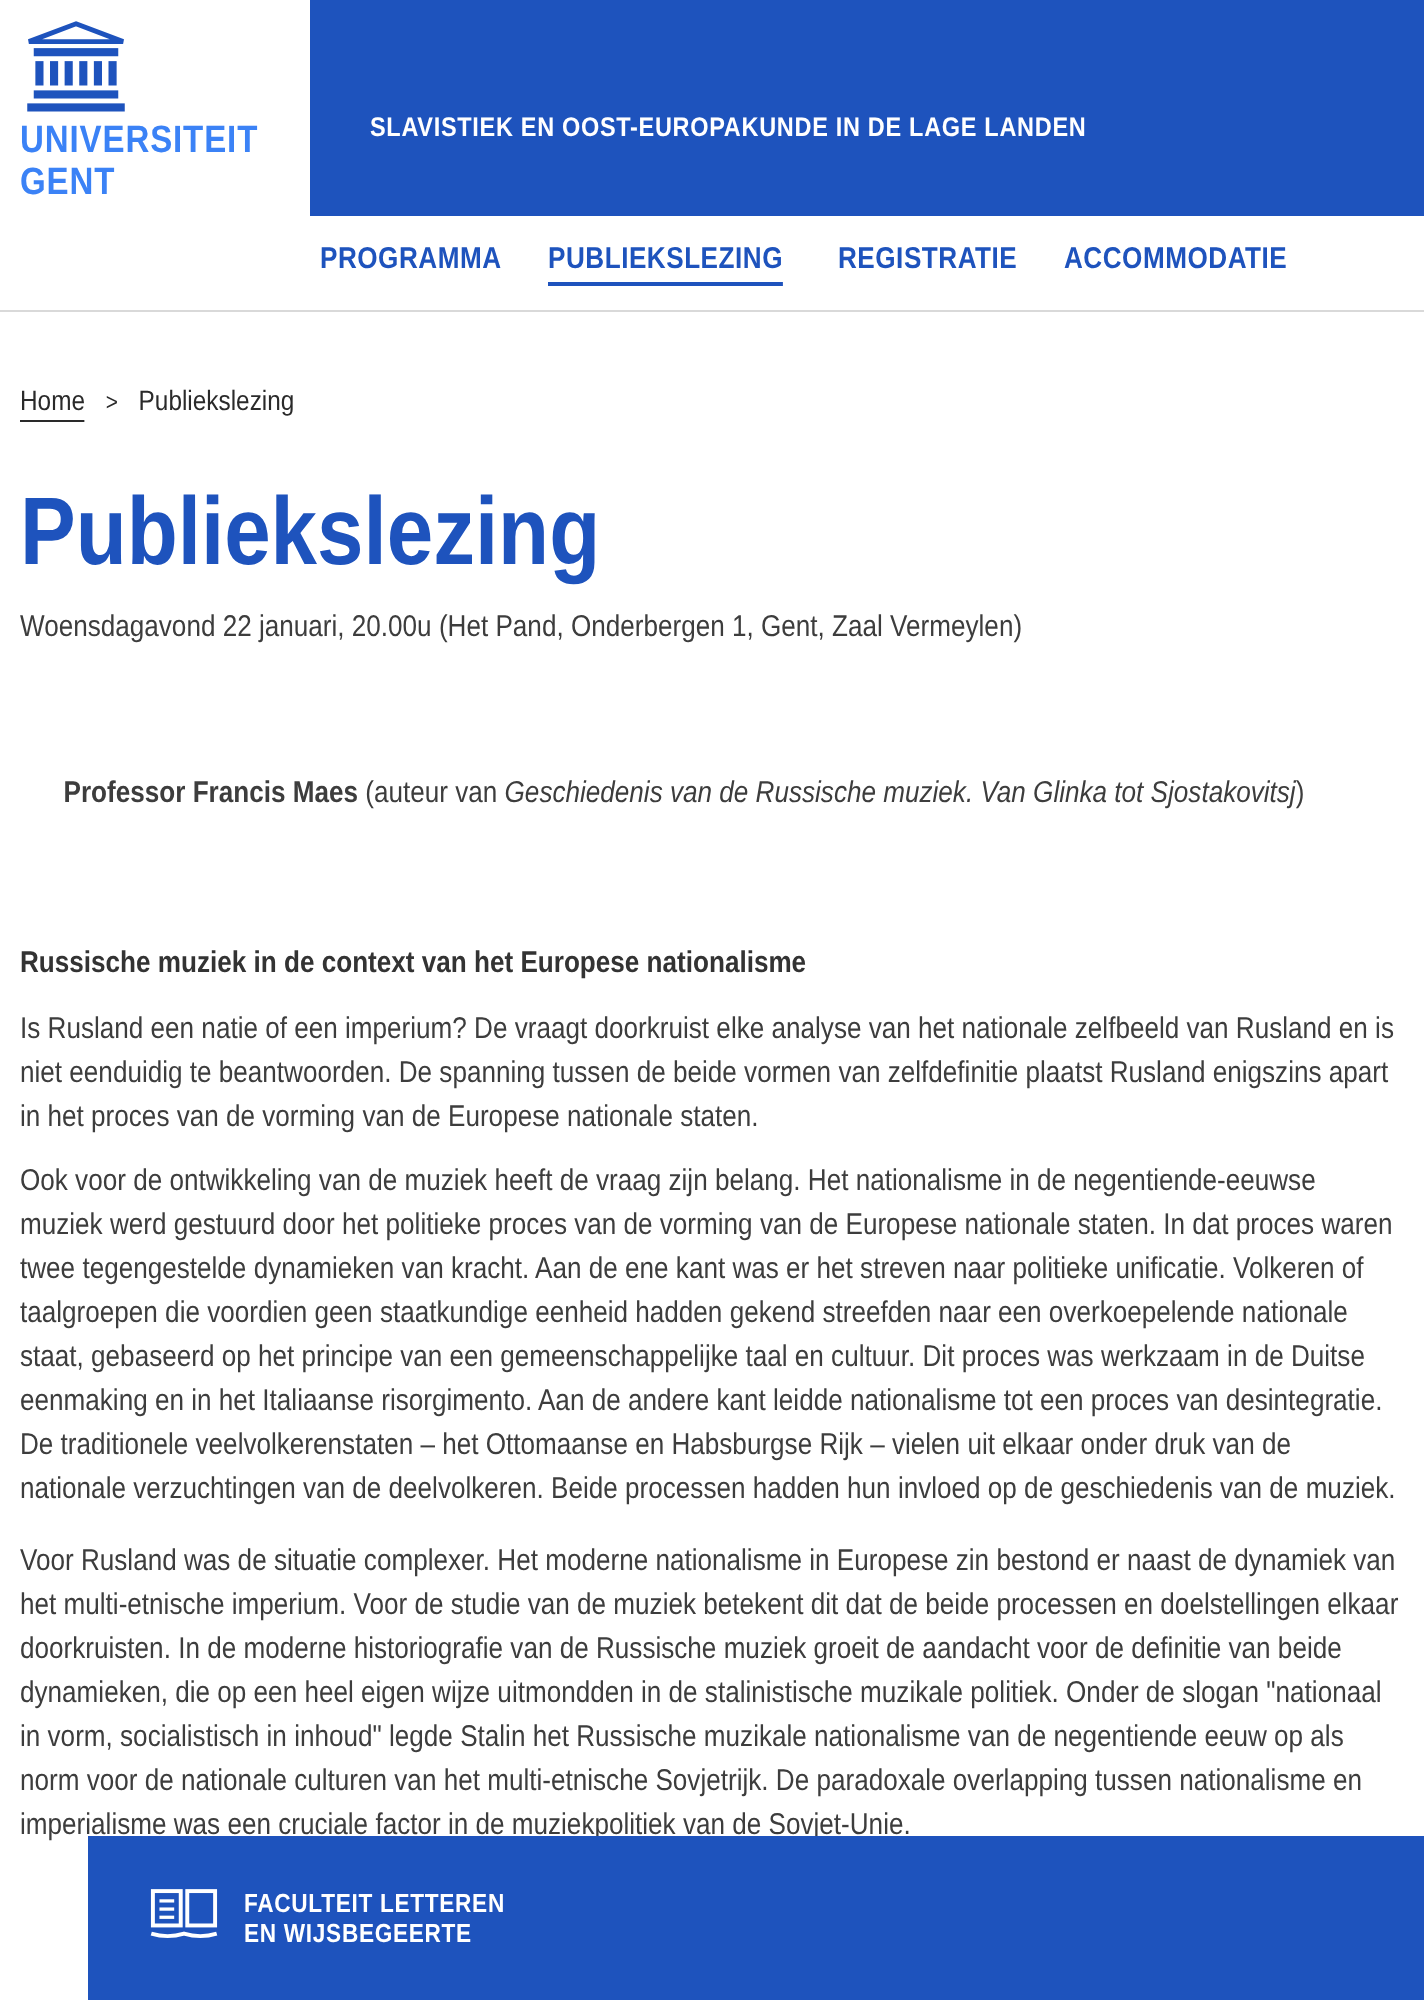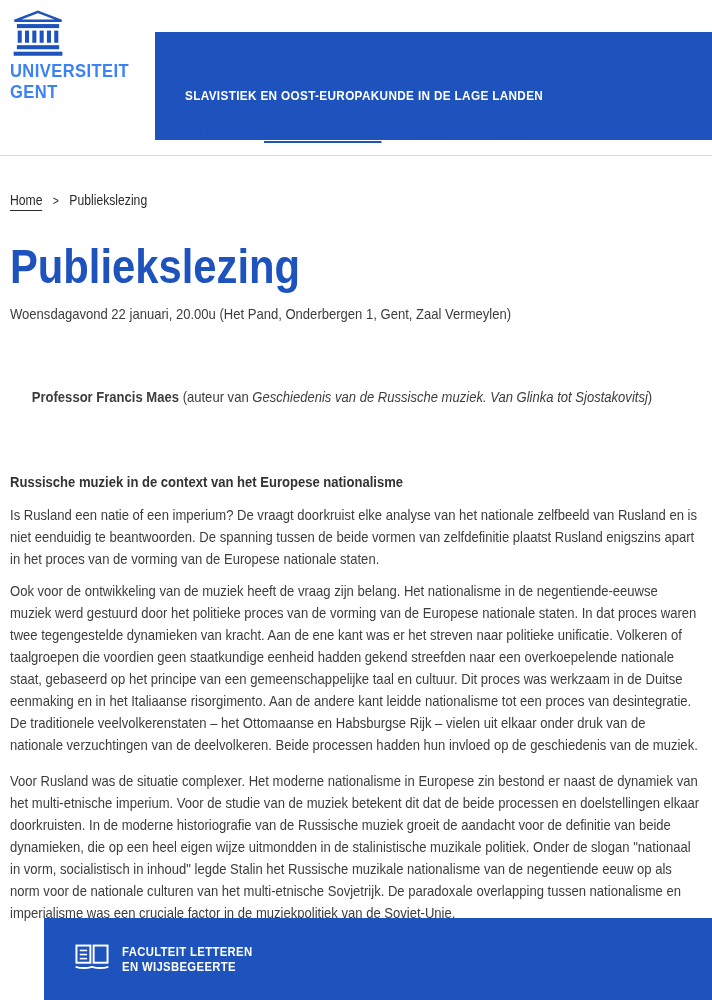--- a/index.html
+++ b/index.html
@@ -9,25 +9,25 @@
   
   .cx{display:inline-block;transform:scaleX(0.87);transform-origin:0 0;}
   .tblock{display:block;width:793px;transform:scaleX(0.87);transform-origin:0 0;}
 
   
   .header{position:relative;height:108px;background:#fff;}
   .logo{position:absolute;left:10px;top:10px;width:145px;}
   .logo svg{display:block;margin-left:2px;}
   .logo-text{margin-top:4px;font-weight:bold;color:#3b82f6;font-size:19px;line-height:21px;letter-spacing:.5px;}
   .banner{position:absolute;left:155px;top:0;right:0;height:108px;background:#1e53bd;
-          display:flex;align-items:center;margin-top:32px;}
+          display:flex;align-items:center;}
   .banner-title{color:#ffffff;font-weight:bold;font-size:13.5px;letter-spacing:.4px;margin-left:30px;margin-top:18px;}
 
   
-  .nav{display:flex;padding:14px 0 12px 160px;border-bottom:1px solid #d9d9d9;}
+  .nav{display:flex;gap:10px;padding:14px 0 12px 160px;border-bottom:1px solid #d9d9d9;}
   .nav a{color:#1e53bd;font-weight:bold;font-size:15px;line-height:15px;text-decoration:none;
          letter-spacing:.3px;padding-bottom:4px;}
   .nav a.active{border-bottom:2px solid #1e53bd;}
 
   
   .content{padding:0 12px 0 10px;}
   .breadcrumb{margin-top:36px;font-size:14px;color:#2a2a2a;}
   .breadcrumb .home{color:#2a2a2a;text-decoration:none;border-bottom:1px solid #2a2a2a;padding-bottom:2px;}
   .breadcrumb .sep{margin:0 8px;font-size:12px;}
   h1.page-title{margin:34px 0 0 0;font-size:48px;line-height:50px;color:#1e53bd;font-weight:bold;}

